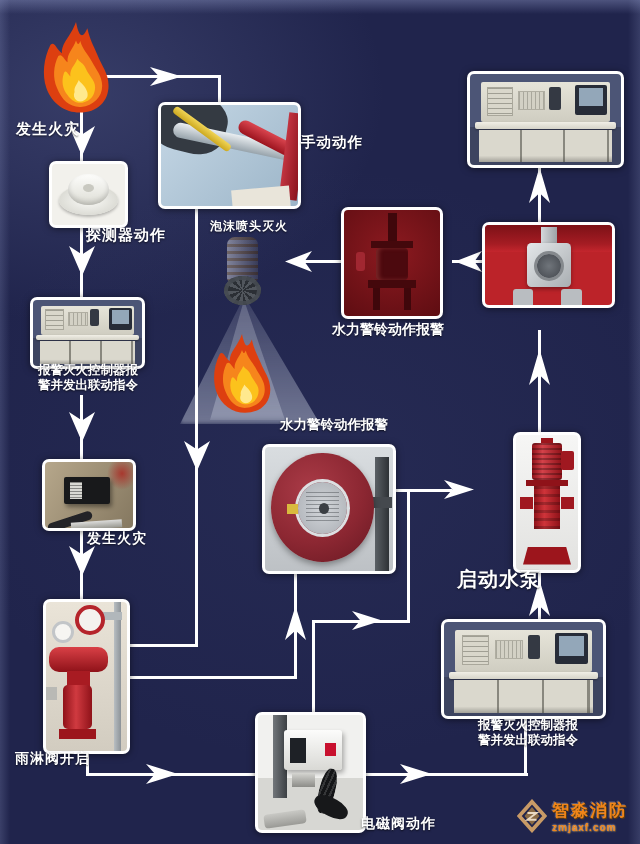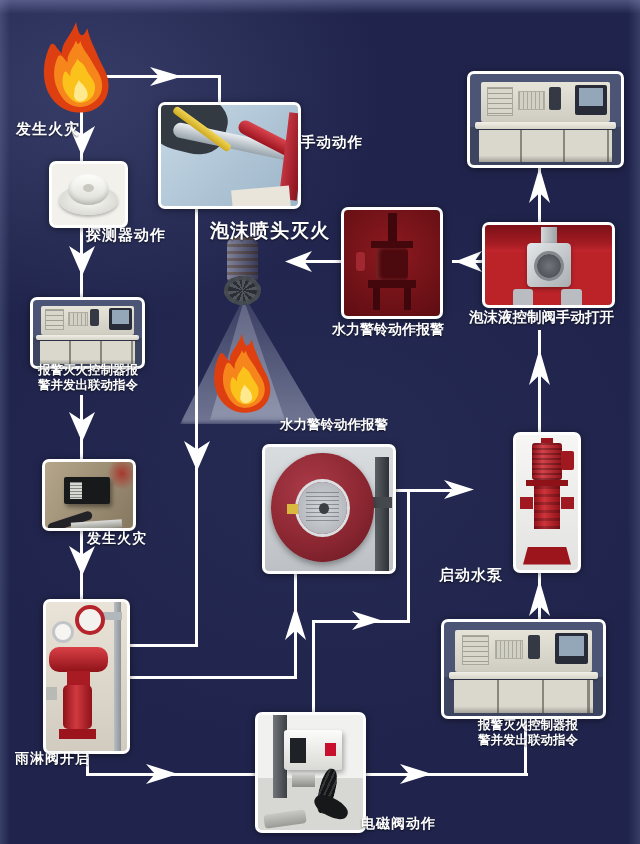--- a/index.html
+++ b/index.html
@@ -190,21 +190,21 @@
       <div class="abs" style="left:0;top:40%;width:50%;height:8%;border-radius:5px;background:linear-gradient(180deg,#f0d456,#cda91f);transform:rotate(36deg);transform-origin:right center"></div>
       <div class="abs" style="left:55%;top:26%;width:44%;height:14%;border-radius:7px;background:linear-gradient(180deg,#da454f,#9c141f);transform:rotate(27deg)"></div>
       <div class="abs" style="right:-3%;top:8%;width:13%;height:86%;background:linear-gradient(90deg,#c23440,#8c141e);transform:rotate(7deg)"></div>
       <div class="abs" style="left:52%;bottom:-4%;width:42%;height:22%;background:#e9e5da;transform:rotate(-5deg)"></div>
     </div>
   </div>
   <div class="lbl" style="left:301px;top:133px;font-size:14.5px">
       <span class="ln">手动动作</span>
     </div>
 
-  <div class="lbl" style="left:210px;top:218px;font-size:19px">
+  <div class="lbl" style="left:210px;top:218px;font-size:12px">
       <span class="ln">泡沫喷头灭火</span>
     </div>
   <div class="abs" style="left:227px;top:237px;width:31px;height:44px;z-index:4;border-radius:8px 8px 3px 3px;background:linear-gradient(180deg,#dfc093,#ab8550);background-image:repeating-linear-gradient(180deg,rgba(110,75,30,.35) 0 3px,rgba(255,255,255,.12) 3px 7px),linear-gradient(90deg,rgba(255,255,255,.35),rgba(0,0,0,.18))"></div>
   <div class="abs" style="left:224px;top:276px;width:37px;height:29px;z-index:4;border-radius:50%;background:repeating-conic-gradient(#51565d 0 18deg,#2b2f35 18deg 36deg);box-shadow:inset 0 0 0 4px rgba(70,75,82,.9)"></div>
   <div class="abs" style="left:180px;top:296px;width:140px;height:128px;z-index:1;clip-path:polygon(46% 0,0 100%,100% 100%);background:linear-gradient(180deg,rgba(214,220,232,.12),rgba(205,212,226,.45));filter:blur(2px)"></div>
   <div class="abs" style="left:200px;top:300px;width:100px;height:120px;z-index:1;clip-path:polygon(44% 0,10% 100%,85% 100%);background:linear-gradient(180deg,rgba(230,234,242,.22),rgba(222,228,240,.30));filter:blur(3px)"></div>
   <svg class="abs" style="left:202px;top:334px;width:80px;height:80px;z-index:3">
       <use href="#flameSym"></use>
     </svg>
 
@@ -226,23 +226,20 @@
   <div class="card" style="left:482px;top:222px;width:127px;height:80px">
     <div class="ph ph-foamvalve">
       <div class="abs" style="left:0;top:0;width:100%;height:34%;background:linear-gradient(180deg,#7c1117,#a51c23 70%,#c4262d)"></div>
       <div class="abs" style="left:44%;top:2%;width:13%;height:22%;background:linear-gradient(90deg,#d4d8db,#9da2a6)"></div>
       <div class="abs" style="left:33%;top:22%;width:35%;height:56%;border-radius:10%;background:linear-gradient(135deg,#e4e7e9,#a9aeb2);box-shadow:0 2px 4px rgba(0,0,0,.35)"></div>
       <div class="abs" style="left:41%;top:36%;width:19%;height:30%;border-radius:50%;background:radial-gradient(#70757b,#43474d);box-shadow:0 0 0 3px #85898d"></div>
       <div class="abs" style="left:22%;bottom:0;width:16%;height:20%;background:#b9bdc1;border-radius:3px 3px 0 0"></div>
       <div class="abs" style="left:60%;bottom:0;width:16%;height:20%;background:#b9bdc1;border-radius:3px 3px 0 0"></div>
     </div>
   </div>
-  <div class="lbl" style="left:469px;top:308px;font-size:14.5px;letter-spacing:0">
-      <span class="ln">泡沫液控制阀手动打开</span>
-    </div>
 
   <div class="card" style="left:467px;top:71px;width:151px;height:91px">
     <div class="ph ph-console">
       <div class="face">
         <div class="fp1"></div>
         <div class="fp2"></div>
         <div class="phone"></div>
         <div class="mon">
             <i></i>
           </div>
@@ -272,21 +269,21 @@
       <div class="abs" style="left:50%;top:2%;width:12px;height:6px;margin-left:-6px;background:#9c151c"></div>
       <div class="abs" style="left:50%;top:6%;width:30px;height:27%;margin-left:-15px;border-radius:3px;background:linear-gradient(90deg,#8f1219,#d4424a 35%,#8f1219);background-image:repeating-linear-gradient(180deg,rgba(0,0,0,.28) 0 2px,transparent 2px 5px),linear-gradient(90deg,#8f1219,#d4424a 35%,#8f1219)"></div>
       <div class="abs" style="left:72%;top:12%;width:22%;height:14%;background:#a01820;border-radius:2px"></div>
       <div class="abs" style="left:50%;top:33%;width:42px;height:6px;margin-left:-21px;background:#8f1219"></div>
       <div class="abs" style="left:50%;top:38%;width:26px;height:32%;margin-left:-13px;background:linear-gradient(90deg,#8f1219,#cf343a 40%,#8f1219);background-image:repeating-linear-gradient(180deg,rgba(0,0,0,.22) 0 3px,transparent 3px 8px),linear-gradient(90deg,#8f1219,#cf343a 40%,#8f1219)"></div>
       <div class="abs" style="left:6%;top:46%;width:22%;height:9%;background:#a01820"></div>
       <div class="abs" style="left:72%;top:46%;width:22%;height:9%;background:#a01820"></div>
       <div class="abs" style="left:50%;bottom:4%;width:48px;height:13%;margin-left:-24px;background:#9c151c;clip-path:polygon(10% 0,90% 0,100% 100%,0 100%)"></div>
     </div>
   </div>
-  <div class="lbl" style="left:439px;top:566px;font-size:15px">
+  <div class="lbl" style="left:457px;top:566px;font-size:20px">
       <span class="ln">启动水泵</span>
     </div>
 
   <div class="card" style="left:441px;top:619px;width:159px;height:94px">
     <div class="ph ph-console">
       <div class="face">
         <div class="fp1"></div>
         <div class="fp2"></div>
         <div class="phone"></div>
         <div class="mon">
@@ -311,14 +308,25 @@
       <div class="abs" style="left:58%;top:46%;width:15%;height:40%;border-radius:45%;background:#141517;transform:rotate(14deg);background-image:repeating-linear-gradient(100deg,rgba(255,255,255,.14) 0 2px,transparent 2px 5px)"></div>
       <div class="abs" style="left:52%;top:72%;width:34%;height:16%;border-radius:45%;background:#17181a;transform:rotate(28deg)"></div>
       <div class="abs" style="left:32%;top:50%;width:22%;height:13%;background:linear-gradient(180deg,#d4d4d0,#8c8c88)"></div>
       <div class="abs" style="left:6%;top:84%;width:40%;height:12%;background:linear-gradient(180deg,#c9c9c5,#9a9a96);border-radius:4px;transform:rotate(-8deg)"></div>
     </div>
   </div>
   <div class="lbl" style="left:361px;top:815px;font-size:14px">
       <span class="ln">电磁阀动作</span>
     </div>
 
+  <div class="wm">
+    <svg width="30" height="34" viewBox="0 0 40 44">
+      <path d="M20 3 37 22 20 41 3 22 Z" fill="none" stroke="#c89a66" stroke-width="5"></path>
+      <path d="M20 10 30 22 20 34 10 22 Z" fill="#8a6a44"></path>
+      <path d="M14 18 h12 l-12 9 h12" fill="none" stroke="#e9d9c2" stroke-width="2.5"></path>
+    </svg>
+    <div>
+      <div class="t1">智淼消防</div>
+      <div class="t2">zmjaxf.com</div>
+    </div>
+  </div>
 
 </div>
 
 </body></html>

